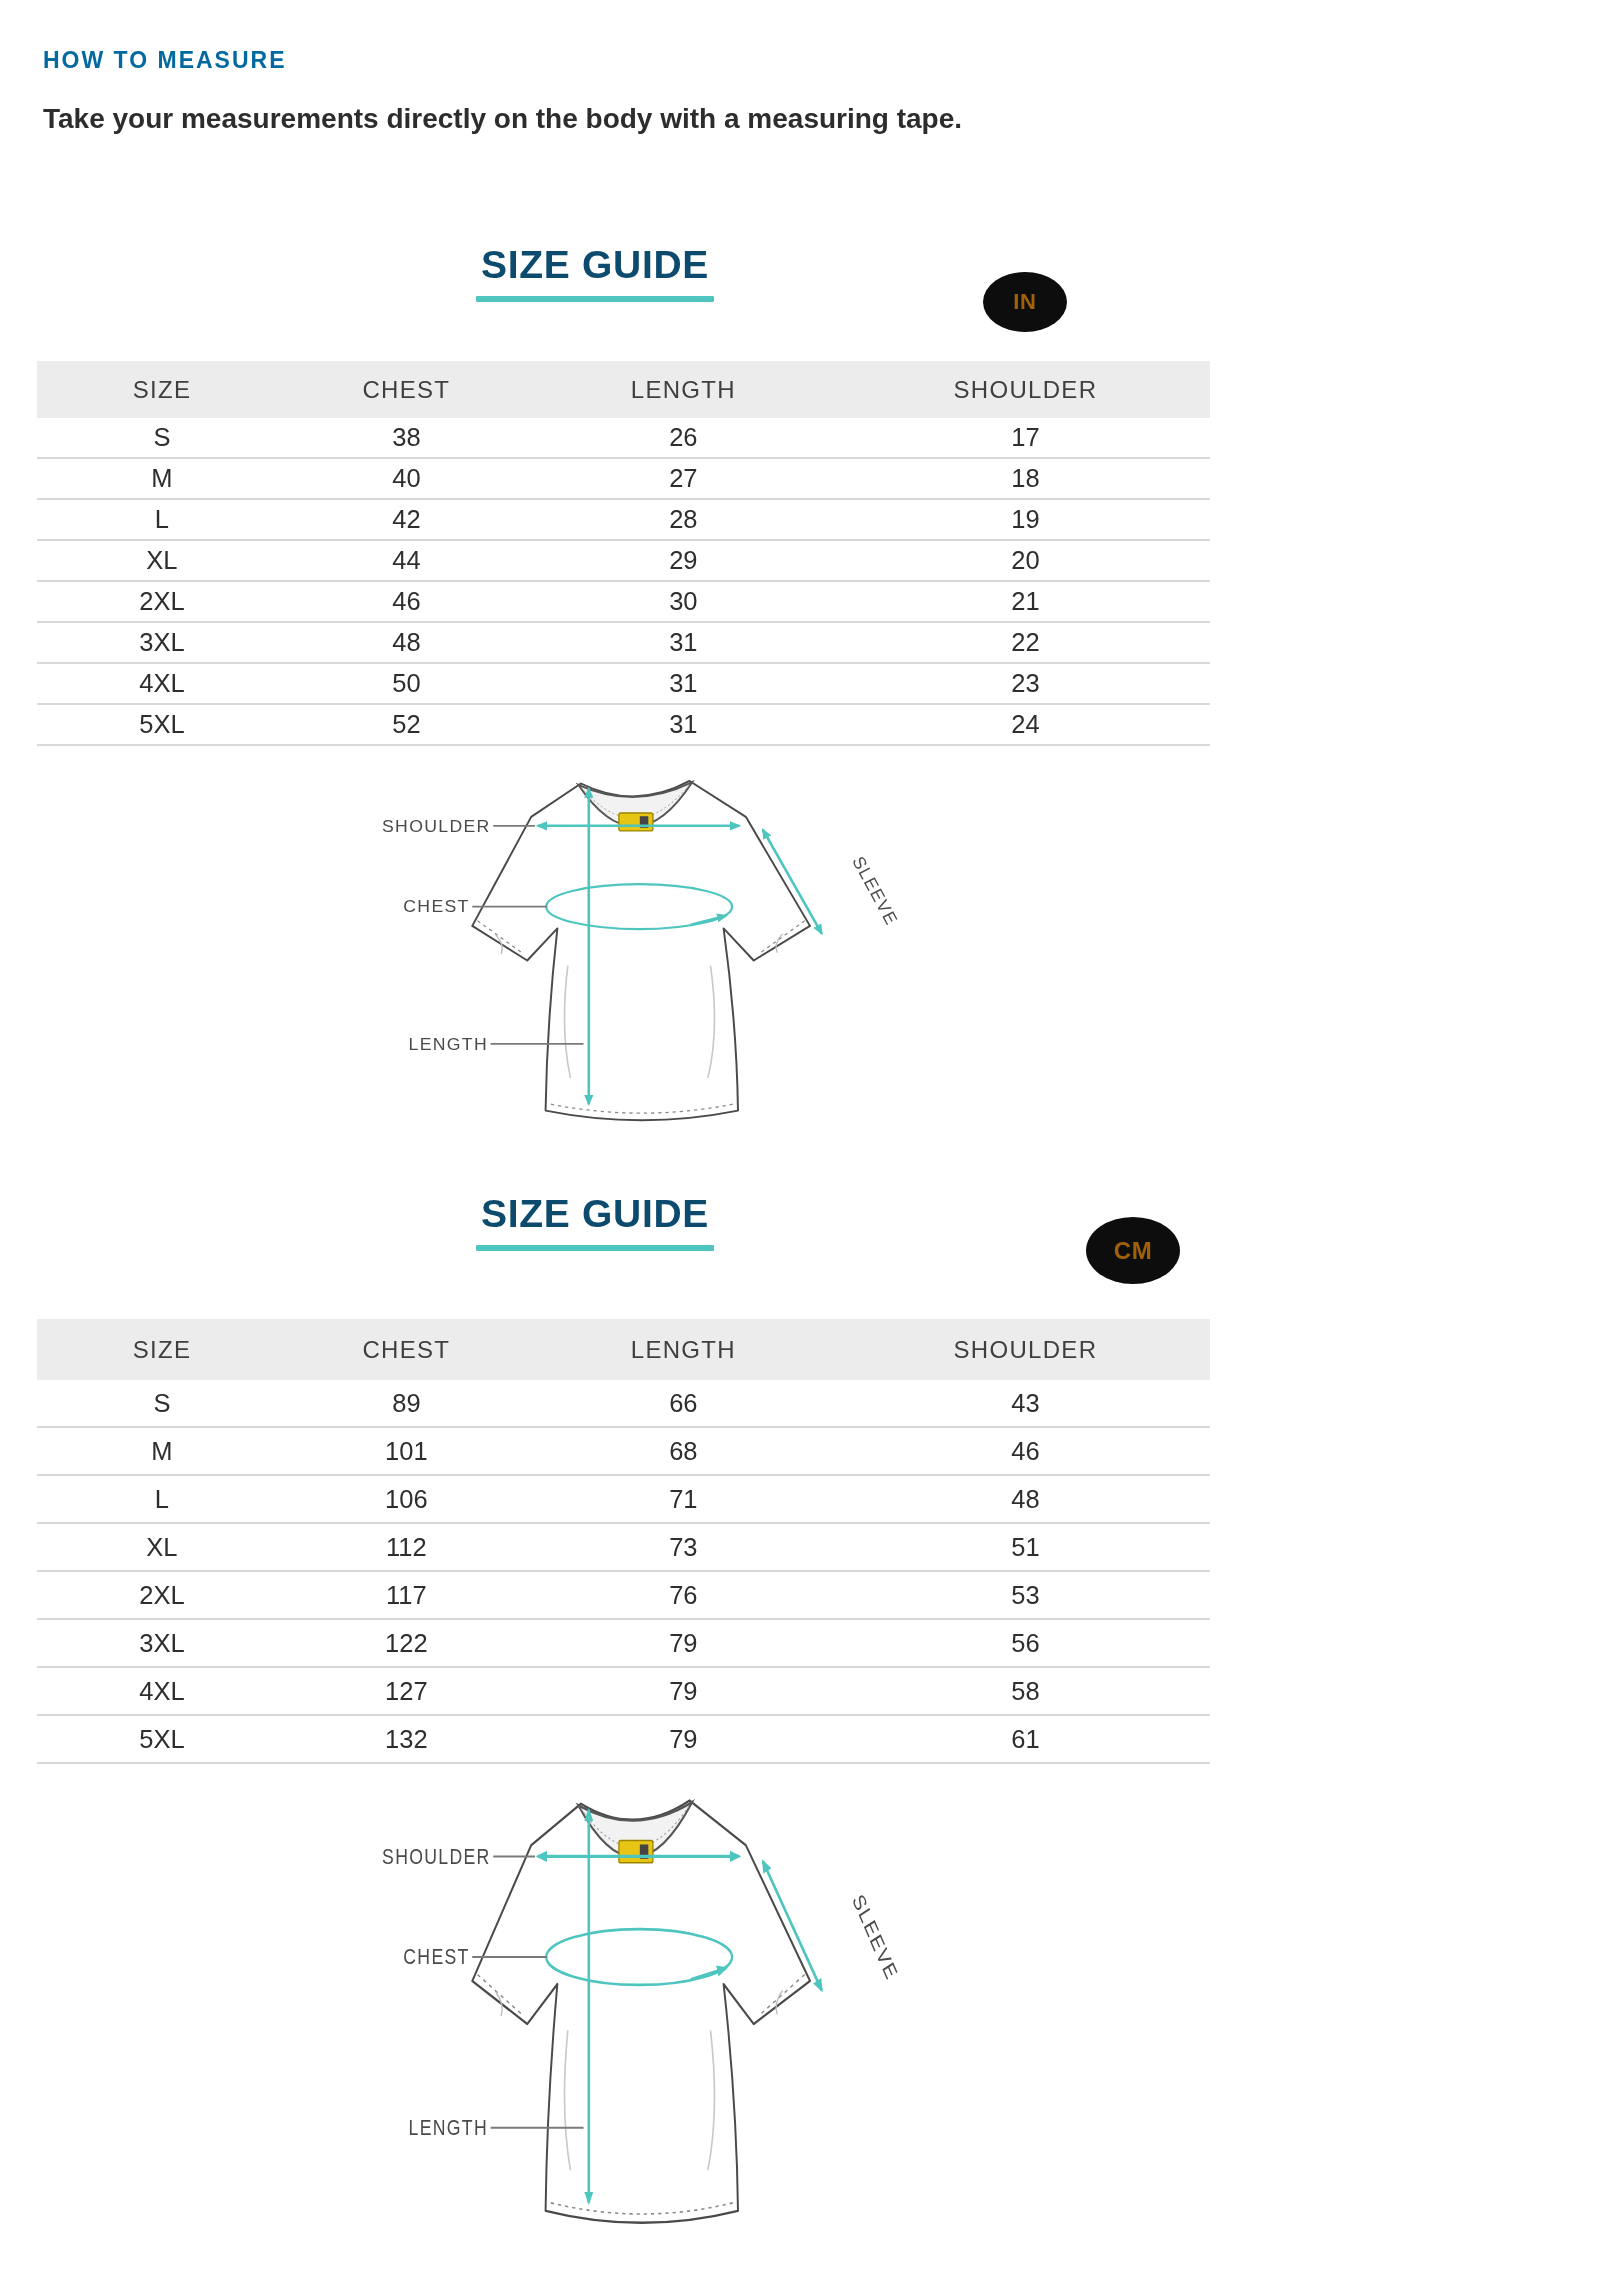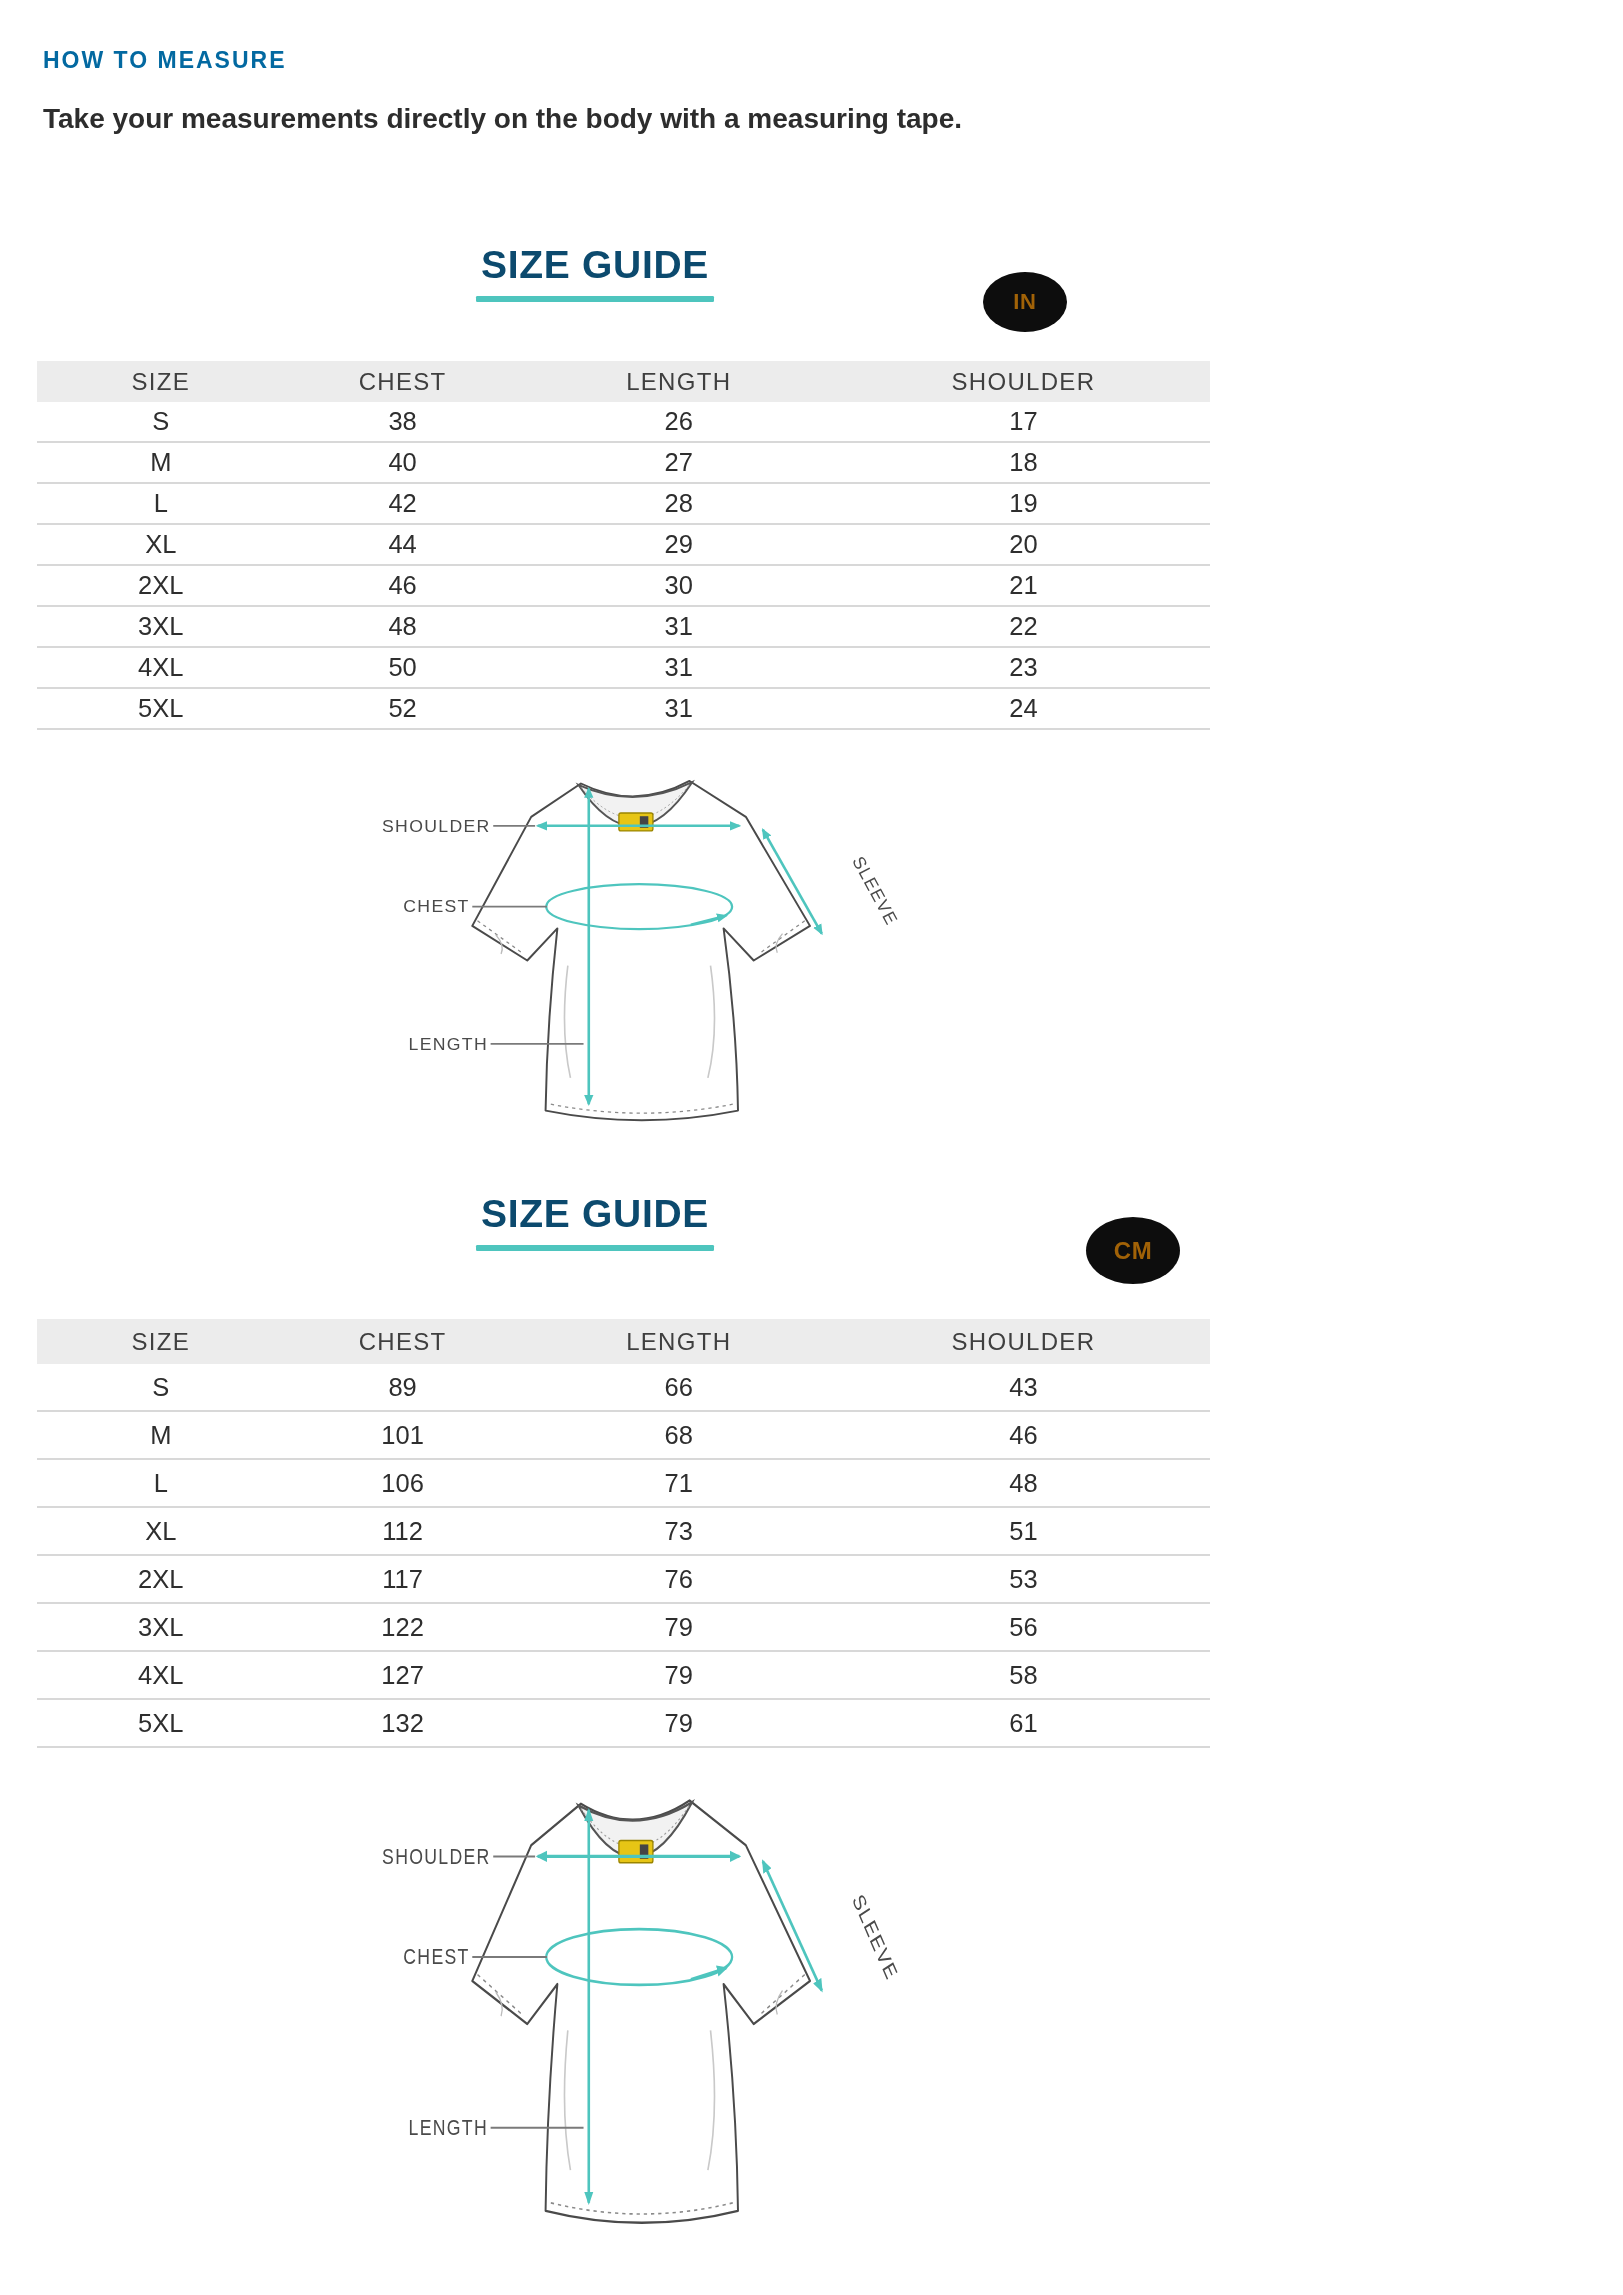--- a/index.html
+++ b/index.html
@@ -16,21 +16,21 @@
   .t2{left:476px;top:1194px;}
   .underline{height:5.9px;margin-top:10.5px;background:var(--accent,#4ec5be);border-radius:1.3px;}
 
   .badge{position:absolute;background:var(--badge,#0d0d0d);color:#a16207;border-radius:50%;
       display:flex;align-items:center;justify-content:center;font-weight:bold;letter-spacing:0.7px;}
   .badge-in{left:983px;top:272px;width:84px;height:60px;font-size:22px;}
   .badge-cm{left:1086px;top:1217px;width:94px;height:67px;font-size:24px;}
 
   .size-table{position:absolute;left:37px;width:1173px;border-collapse:collapse;table-layout:fixed;}
   .size-table th{background:var(--th-bg,#ececec);font-weight:normal;font-size:24px;
-      color:#3f3f3f;letter-spacing:1.3px;text-align:center;padding:4px;}
+      color:#3f3f3f;letter-spacing:1.3px;text-align:center;padding:12px;}
   .size-table td{font-size:25.5px;color:#2e2e2e;text-align:center;padding:0;}
   .size-table tbody tr{border-bottom:2px solid var(--row-border,#d8d8d8);}
   .size-table th:nth-child(1),.size-table td:nth-child(1){width:21%;}
   .size-table th:nth-child(2),.size-table td:nth-child(2){width:20%;}
   .size-table th:nth-child(3),.size-table td:nth-child(3){width:27%;}
   .size-table th:nth-child(4),.size-table td:nth-child(4){width:32%;}
   .table1{top:361px;}  .table1 th{height:33px;}  .table1 td{height:39px;}
   .table2{top:1319px;} .table2 th{height:37px;}  .table2 td{height:46px;}
 
   .footnote{position:absolute;left:37px;width:1173px;text-align:center;

